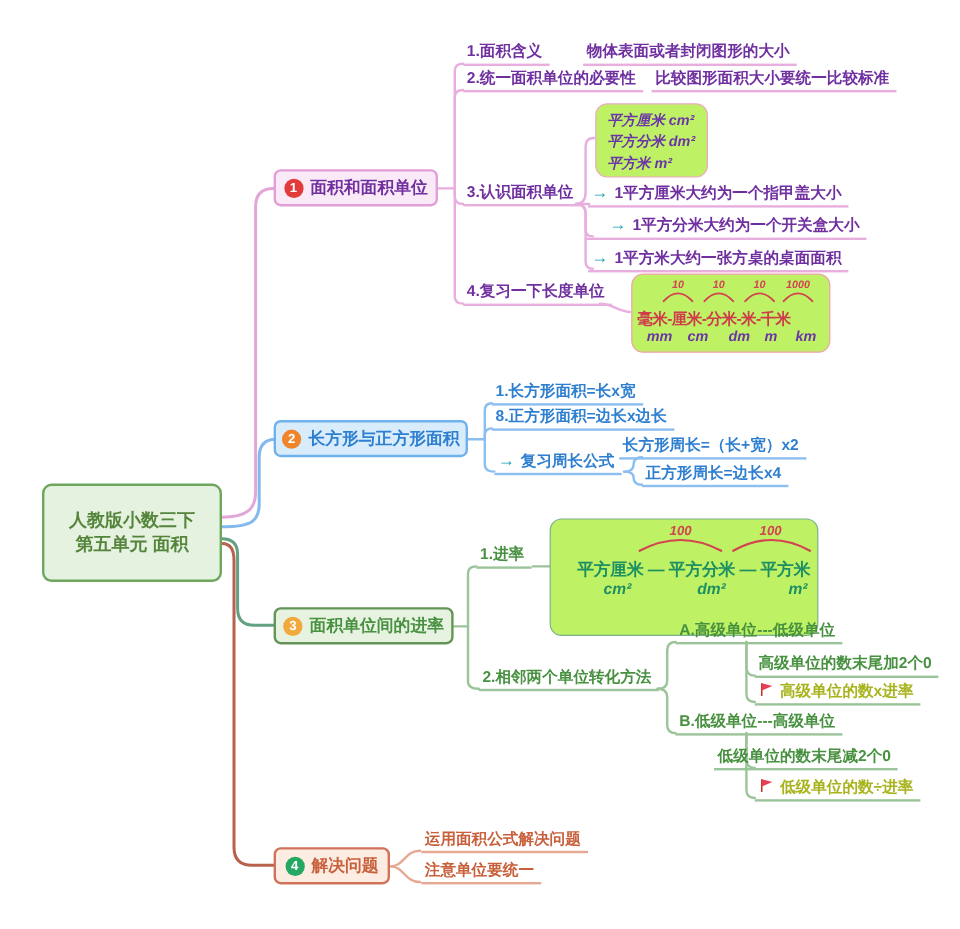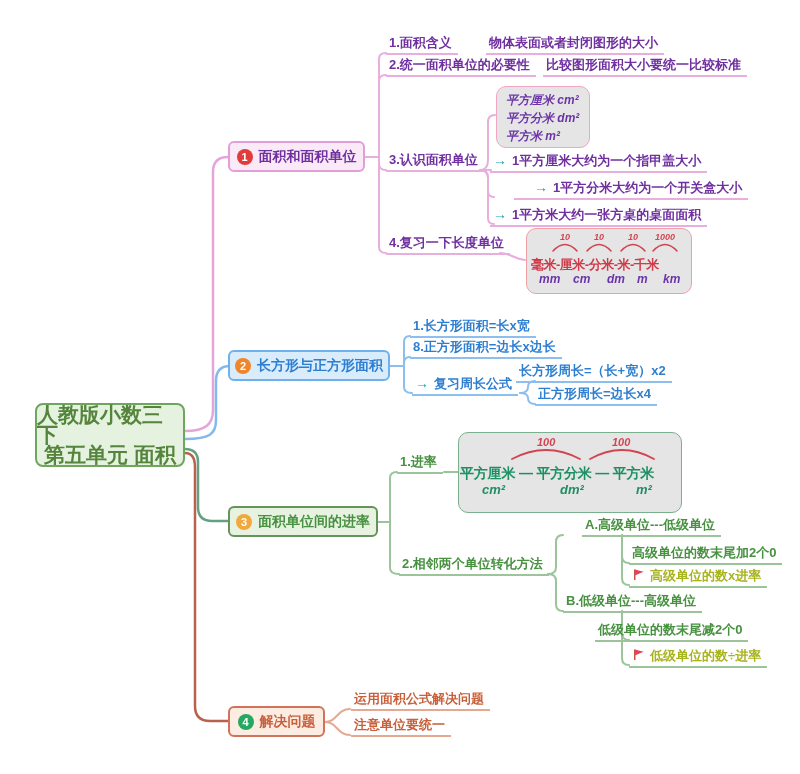--- a/index.html
+++ b/index.html
@@ -3,45 +3,45 @@
 <meta charset="utf-8">
 <style>
   html,body{margin:0;padding:0;background:#ffffff;}
   #canvas{position:relative;width:800px;height:774px;background:#ffffff;overflow:hidden;
           font-family:"Liberation Sans","DejaVu Sans",sans-serif;}
   svg.wires{position:absolute;left:0;top:0;pointer-events:none;}
   .node{position:absolute;display:flex;align-items:center;justify-content:center;gap:6px;
         border-radius:6px;font-weight:700;font-size:14px;white-space:nowrap;box-sizing:border-box;}
   .num{display:inline-flex;align-items:center;justify-content:center;width:16px;height:16px;
        border-radius:50%;color:#fff;font-size:11px;font-weight:700;flex:0 0 auto;}
-  .root{position:absolute;left:35px;top:403px;width:150px;height:64px;background:#e5f2df;
-        border:2.5px solid #6fa65e;border-radius:8px;color:#55853c;font-weight:700;font-size:21px;
+  .root{position:absolute;left:35px;top:403px;width:150px;height:82px;background:#e5f2df;
+        border:2.5px solid #6fa65e;border-radius:8px;color:#55853c;font-weight:700;font-size:15px;
         display:flex;flex-direction:column;align-items:center;justify-content:center;line-height:20px;box-sizing:border-box;}
   .n1{left:228px;top:141px;width:137px;height:31px;background:#faeaf8;border:2px solid #e29fd7;color:#7030a0;}
   .n2{left:228px;top:350px;width:162px;height:31px;background:#d9ecfc;border:2px solid #6fb1ea;color:#2e7fd0;}
   .n3{left:228px;top:506px;width:150px;height:31px;background:#e7f2e1;border:2px solid #649459;color:#479140;}
   .n4{left:228px;top:706px;width:97px;height:31px;background:#fcece1;border:2px solid #d0735a;color:#c8603c;}
   .c1{background:#e23b3b;} .c2{background:#f0862c;} .c3{background:#f2a93b;} .c4{background:#25a862;}
   .it{position:absolute;display:inline-block;white-space:nowrap;font-size:13px;font-weight:700;
       line-height:14px;padding:0 6px 3px 3px;border-bottom:2px solid transparent;}
   .p{color:#7030a0;border-bottom-color:#e8aede;}
   .bl{color:#2e7fd0;border-bottom-color:#8cbef0;}
   .g{color:#479140;border-bottom-color:#9cc49a;}
   .o{color:#c8603c;border-bottom-color:#e5a893;}
   .olive{color:#a8b41e;}
   .arrow{color:#17a0b6;font-weight:900;margin-right:5px;font-size:14px;}
   .flag{margin-right:5px;vertical-align:-1px;}
-  .hwbox{position:absolute;background:#e5e5e5;border-radius:10px;box-sizing:border-box;}
+  .hwbox{position:absolute;background:#bef264;border-radius:10px;box-sizing:border-box;}
   .ubox{left:496px;top:86px;width:94px;height:62px;border:1.5px solid #f0a6c4;padding:4px 0 0 9px;}
   .ubox div{font-size:12px;font-weight:700;color:#6b35a8;line-height:18px;font-style:italic;}
   .lbox{left:526px;top:228px;width:166px;height:66px;border:1.5px solid #efa0a6;padding:2px 4px;}
   .lcn{font-size:13px;font-weight:700;color:#cf3b4a;letter-spacing:-0.5px;white-space:nowrap;line-height:15px;}
   .len-row{position:relative;height:15px;}
   .len-row span{position:absolute;font-size:12px;font-weight:700;color:#6b35a8;font-style:italic;}
-  .rbox{left:458px;top:432px;width:224px;height:81px;border:1.5px solid #7bb08e;padding:2px 1px;}
+  .rbox{left:458px;top:432px;width:224px;height:98px;border:1.5px solid #7bb08e;padding:2px 22px;}
   .rcn{font-size:14px;font-weight:700;color:#1d8f63;white-space:nowrap;line-height:17px;letter-spacing:-0.2px;}
   .r-row{position:relative;height:17px;}
   .r-row span{position:absolute;font-size:13px;font-weight:700;color:#1d8f63;font-style:italic;}
   .arcnum{font-size:9px;font-weight:700;font-style:italic;fill:#d24451;}
   .arcnum2{font-size:11px;font-weight:700;font-style:italic;fill:#d24451;}
 </style>
 </head>
 <body>
 
 <div id="canvas">
@@ -126,21 +126,21 @@
 
   <div class="hwbox ubox">
     <div>平方厘米 cm²</div>
     <div>平方分米 dm²</div>
     <div>平方米  m²</div>
   </div>
 
   <span class="it p" style="left:490px;top:153px;">
     <span class="arrow">→</span><span>1平方厘米大约为一个指甲盖大小</span>
   </span>
-  <span class="it p" style="left:514px;top:180px;padding-left:20px;">
+  <span class="it p" style="left:488px;top:180px;padding-left:20px;">
     <span class="arrow">→</span><span>1平方分米大约为一个开关盒大小</span>
   </span>
   <span class="it p" style="left:490px;top:207px;">
     <span class="arrow">→</span><span>1平方米大约一张方桌的桌面面积</span>
   </span>
 
   <span class="it p" style="left:386px;top:236px;">4.复习一下长度单位</span>
 
   <div class="hwbox lbox">
     <svg width="156" height="22">
@@ -186,21 +186,21 @@
     </svg>
     <div class="rcn">平方厘米 — 平方分米 — 平方米</div>
     <div class="r-row">
       <span style="left:22px;">cm²</span>
       <span style="left:100px;">dm²</span>
       <span style="left:176px;">m²</span>
     </div>
   </div>
 
   <span class="it g" style="left:399px;top:557px;">2.相邻两个单位转化方法</span>
-  <span class="it g" style="left:563px;top:518px;margin-left:19px;">A.高级单位---低级单位</span>
+  <span class="it g" style="left:563px;top:518px;">A.高级单位---低级单位</span>
   <span class="it g" style="left:629px;top:546px;">高级单位的数末尾加2个0</span>
   <span class="it g" style="left:629px;top:568px;">
     <svg class="flag" width="13" height="13" viewBox="0 0 14 14">
       <path d="M3,1.5 V13" stroke="#c0392b" stroke-width="1.4" fill="none"></path>
       <path d="M3,1.5 L12.5,4 L3,8 Z" fill="#e84057"></path>
     </svg><span class="olive">高级单位的数x进率</span>
   </span>
   <span class="it g" style="left:563px;top:594px;">B.低级单位---高级单位</span>
   <span class="it g" style="left:595px;top:623px;">低级单位的数末尾减2个0</span>
   <span class="it g" style="left:629px;top:648px;">

